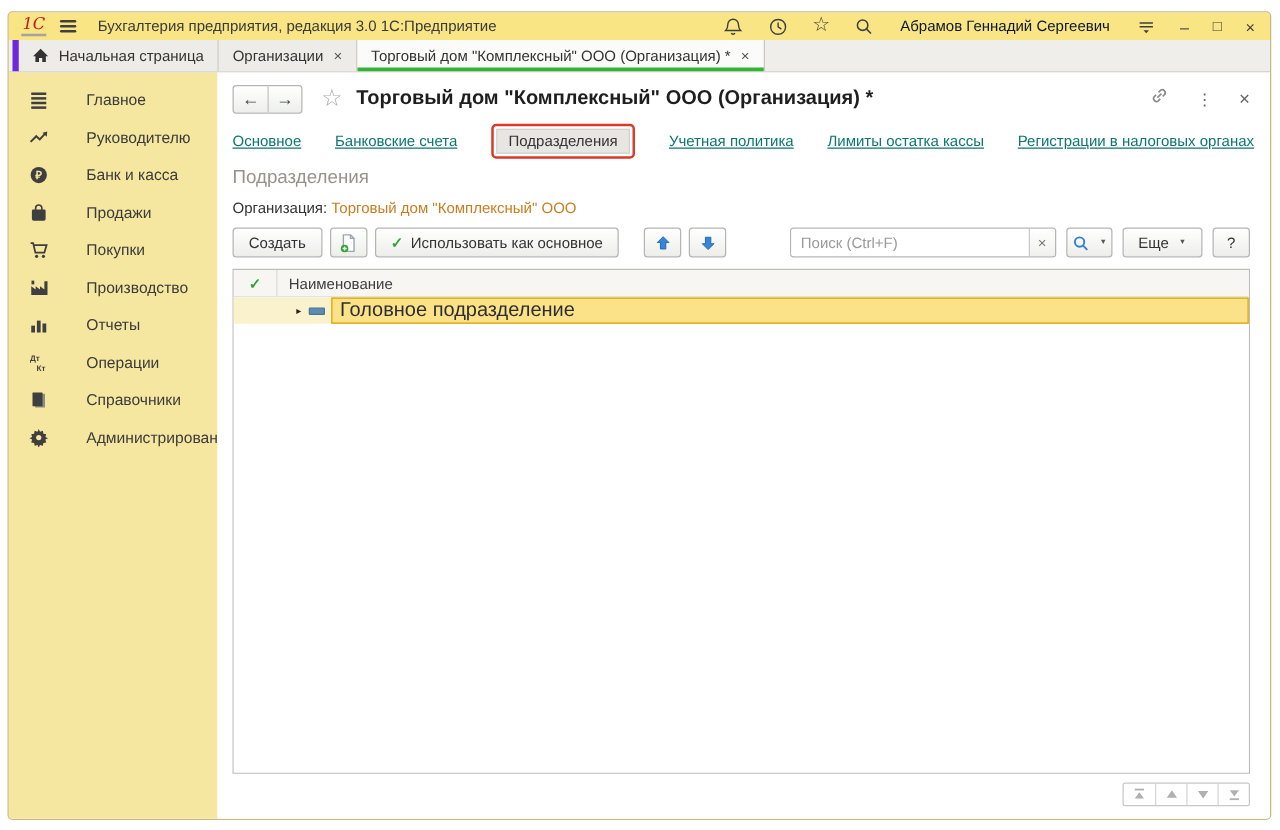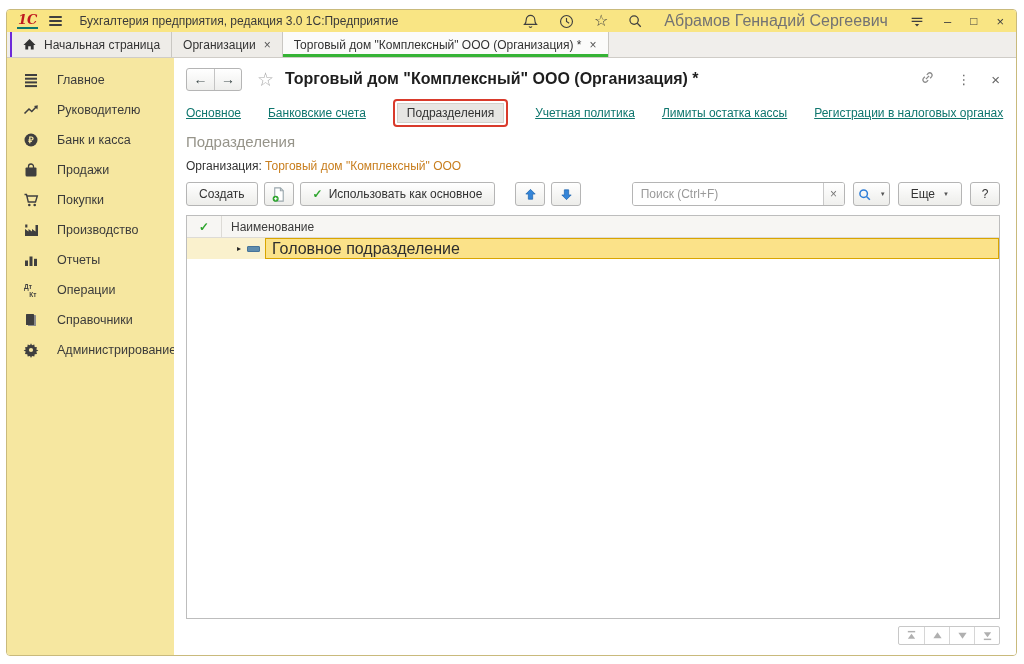--- a/index.html
+++ b/index.html
@@ -6,48 +6,48 @@
   html,body { margin:0; padding:0; width:1024px; height:664px; background:#fff;
     font-family:"Liberation Sans", sans-serif; overflow:hidden; }
 
   .window { position:absolute; left:6px; top:9px; width:1011px; height:647px;
     border:1px solid #c9ba7c; border-radius:4px; overflow:hidden;
     display:flex; flex-direction:column; background:#fff; }
 
   
   .titlebar { height:22px; background:#f9e584; display:flex; align-items:center;
     padding:0 12px 0 10px; gap:11px; flex:0 0 auto; }
-  .logo { color:#c0191f; font-weight:bold; font-style:italic;
+  .logo { color:#c0191f; font-weight:normal; font-style:italic;
     font-family:"DejaVu Serif", serif; font-size:13px; line-height:1;
-    border-bottom:2px solid #0f766e; padding:0 1px 1px 1px; }
+    border-bottom:2px solid #a3a3a3; padding:0 1px 1px 1px; }
   .burger { display:inline-flex; flex-direction:column; gap:2px; }
   .burger i { width:13px; height:2px; background:#3f3f3f; border-radius:1px; }
   .app-title { font-size:12px; color:#3a3a3a; margin-left:6px; }
   .tb-right { margin-left:auto; display:flex; align-items:center; gap:19px; }
   .tb-ic { display:flex; align-items:center; justify-content:center; }
   .tb-star { font-size:16px; color:#3f3f3f; line-height:1; }
-  .user-name { font-size:16px; color:#737373; margin:0 2px; }
+  .user-name { font-size:12px; color:#0f172a; margin:0 2px; }
   .winctl { font-size:13px; color:#3f3f3f; line-height:1; }
   .winctl.maxi { font-size:12px; }
 
   
   .tabbar { height:26px; background:#f0eeeb; display:flex; align-items:stretch;
     border-bottom:1px solid #cfccc7; padding-left:3px; flex:0 0 auto; }
   .tab { display:flex; align-items:center; gap:8px; padding:0 11px; font-size:12px;
     color:#333; background:#eeece8; border-right:1px solid #c9c7c2; position:relative; }
-  .tab:first-child { border-left:2px solid #6d28d9; }
+  .tab:first-child { border-left:5px solid #6d28d9; }
   .tab.active { background:#fbfbfa; }
   .tab.active::after { content:""; position:absolute; left:0; right:0; bottom:0;
     height:3px; background:#35b335; }
   .tab .tclose { color:#555; font-size:12px; line-height:1; }
 
   
   .main { flex:1; display:flex; min-height:0; }
   .sidebar { width:167px; background:#f6e7a0; padding-top:7px; flex:0 0 auto; }
-  .side-item { height:30px; display:flex; align-items:center; gap:18px;
+  .side-item { height:30px; display:flex; align-items:center; gap:30px;
     padding-left:16px; font-size:12.5px; color:#3b3b3b; }
   .side-item svg { width:16px; height:16px; flex:0 0 auto; }
 
   .content { flex:1; background:#fff; display:flex; flex-direction:column;
     padding:8px 16px 10px 12px; min-width:0; }
 
   .form-header { display:flex; align-items:center; gap:8px; height:26px; flex:0 0 auto; }
   .navgroup { display:flex; border:1px solid #b5b5b5; border-radius:3px; overflow:hidden;
     background:linear-gradient(#ffffff,#eeeeec); }
   .navbtn { width:27px; height:21px; display:flex; align-items:center;

